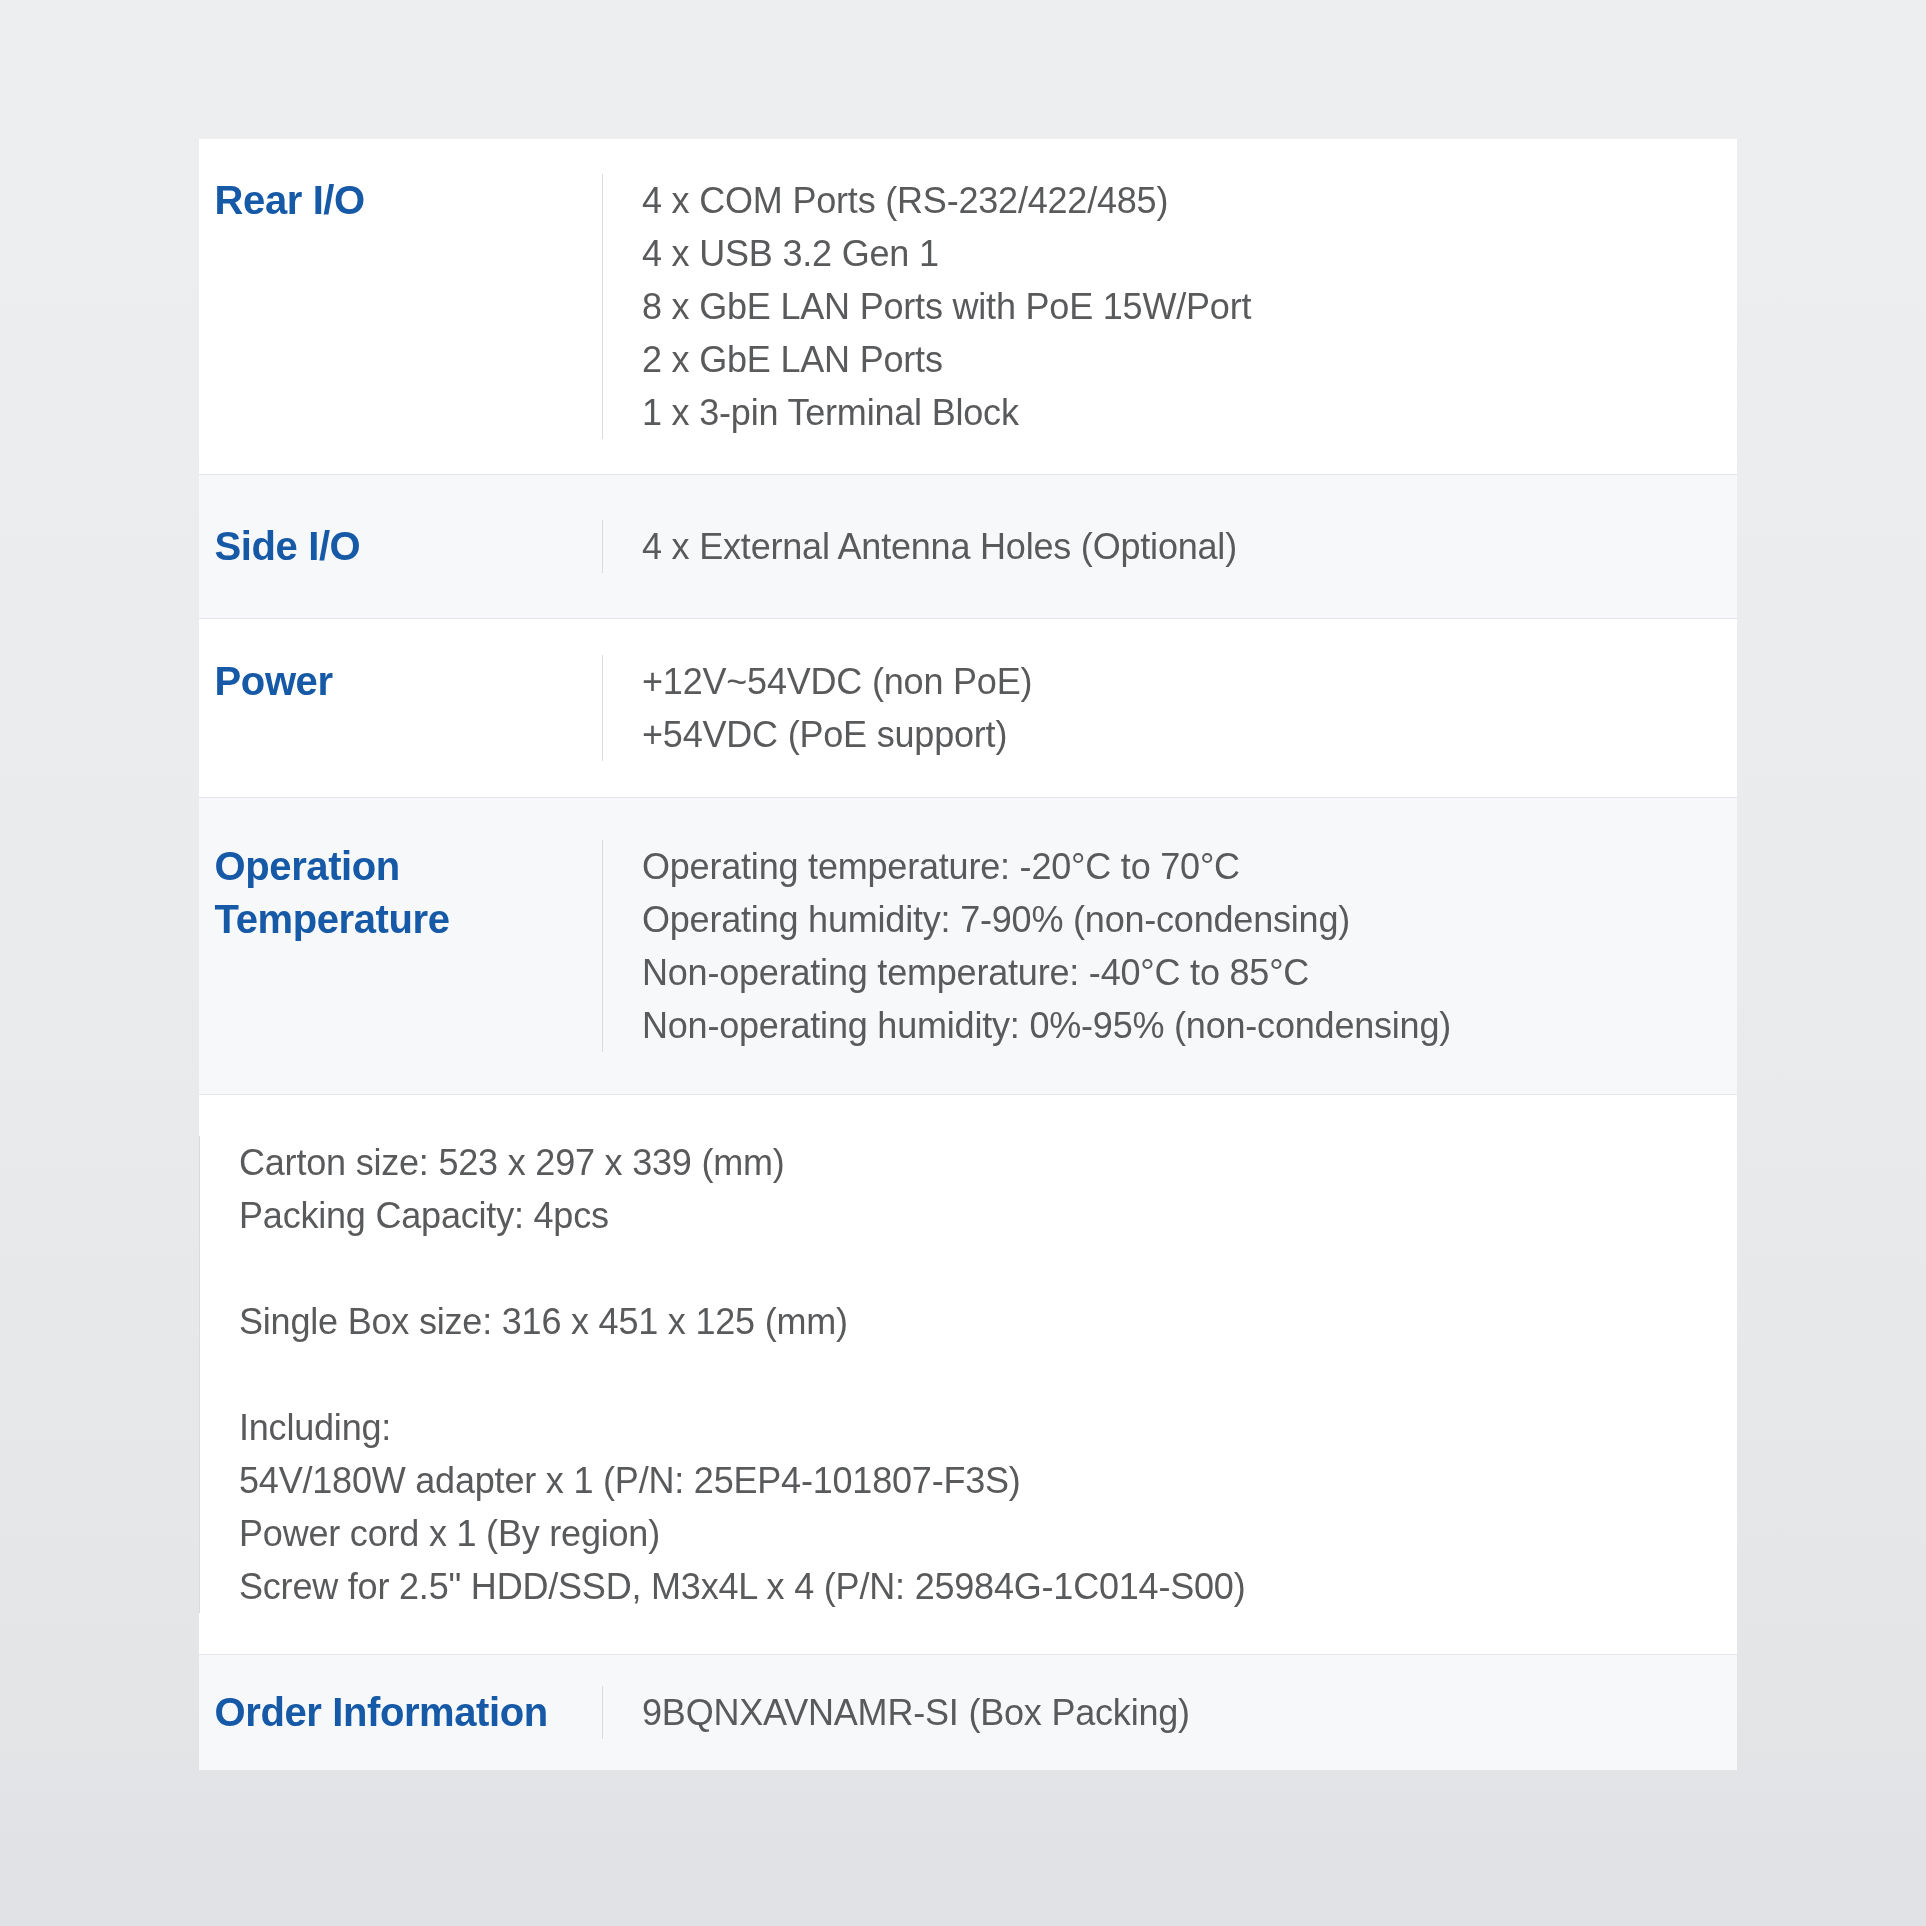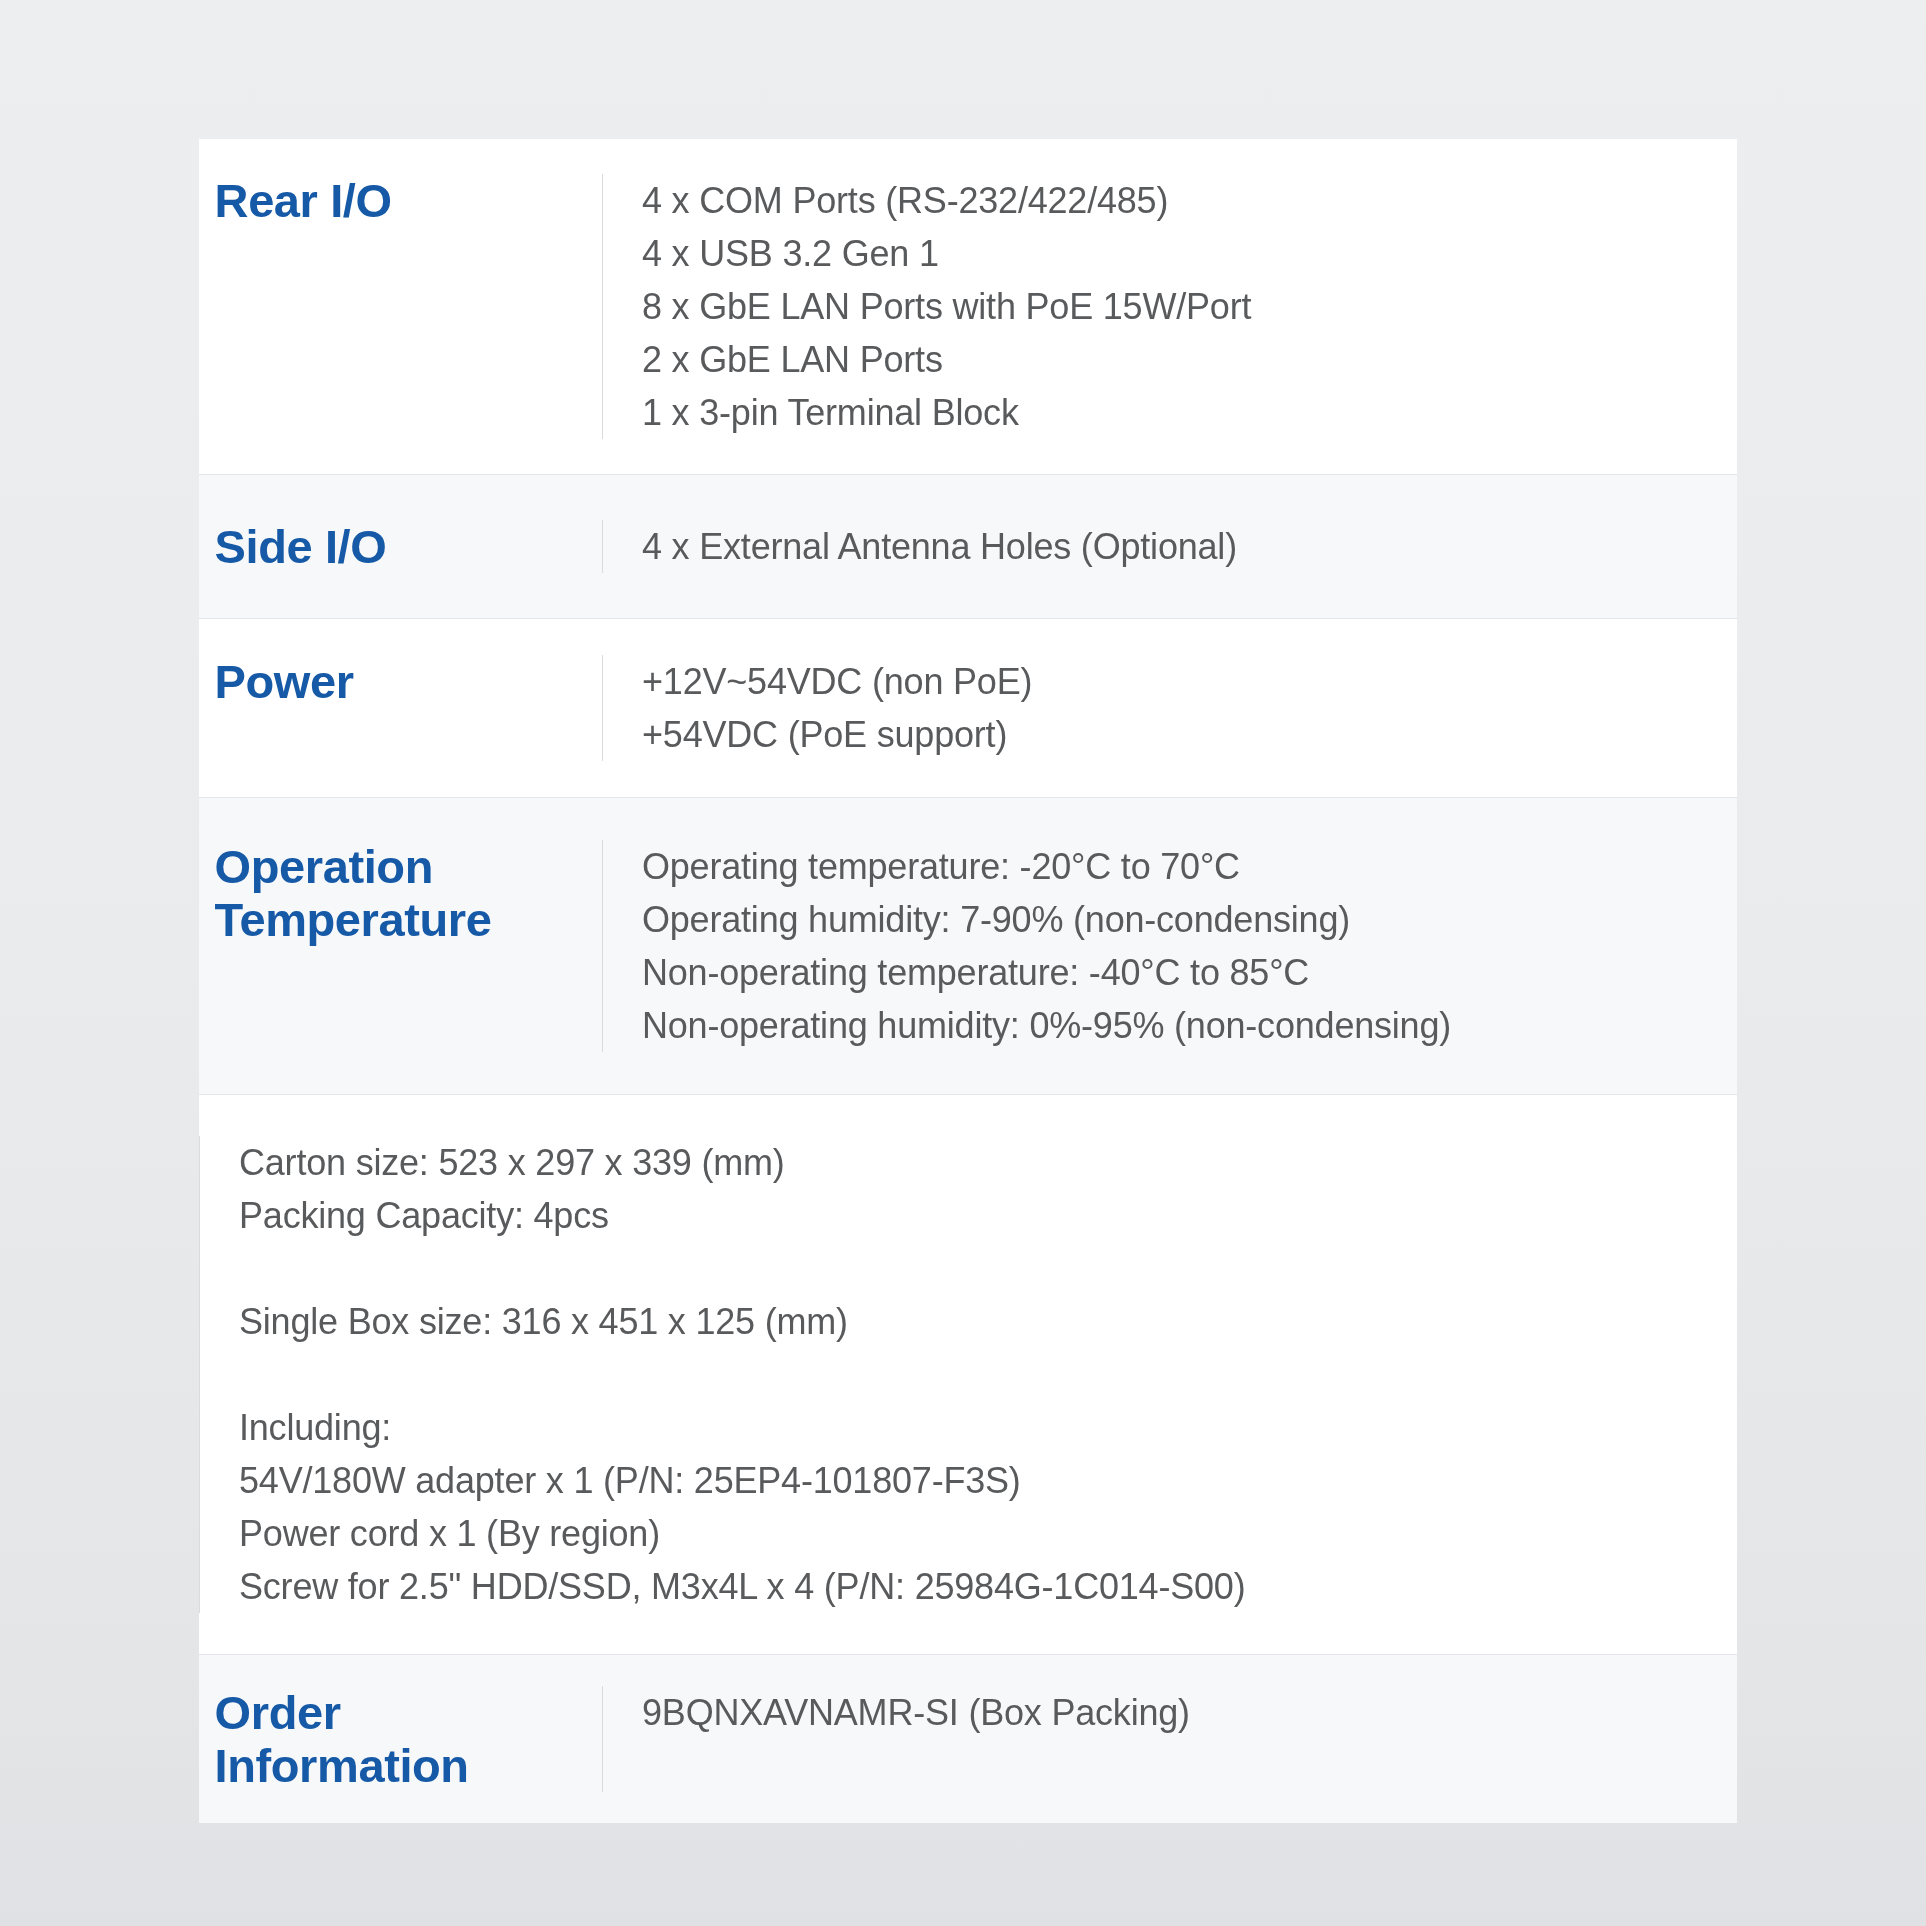--- a/index.html
+++ b/index.html
@@ -28,21 +28,21 @@
   .row:nth-child(3){padding:36px 0 36px 0;}
   .row:nth-child(4){padding:42px 0 42px 0;background:var(--alt-row);}
   .row:nth-child(5){padding:41px 0 41px 0;}
   .row:nth-child(6){padding:31px 0 31px 0;background:var(--alt-row);}
   .label-cell{
     width:403px;flex:0 0 403px;
     padding-left:15.6px;padding-right:14px;
   }
   .label{
     color:var(--label-blue);
-    font-size:47px;font-weight:700;
+    font-size:40px;font-weight:700;
     line-height:53px;letter-spacing:-0.4px;
   }
   .value-cell{flex:1 1 auto;}
   .value-block{
     border-left:1.4px solid var(--divider);
     padding-left:39px;
     height:100%;
   }
   .line{
     color:var(--value-gray);

